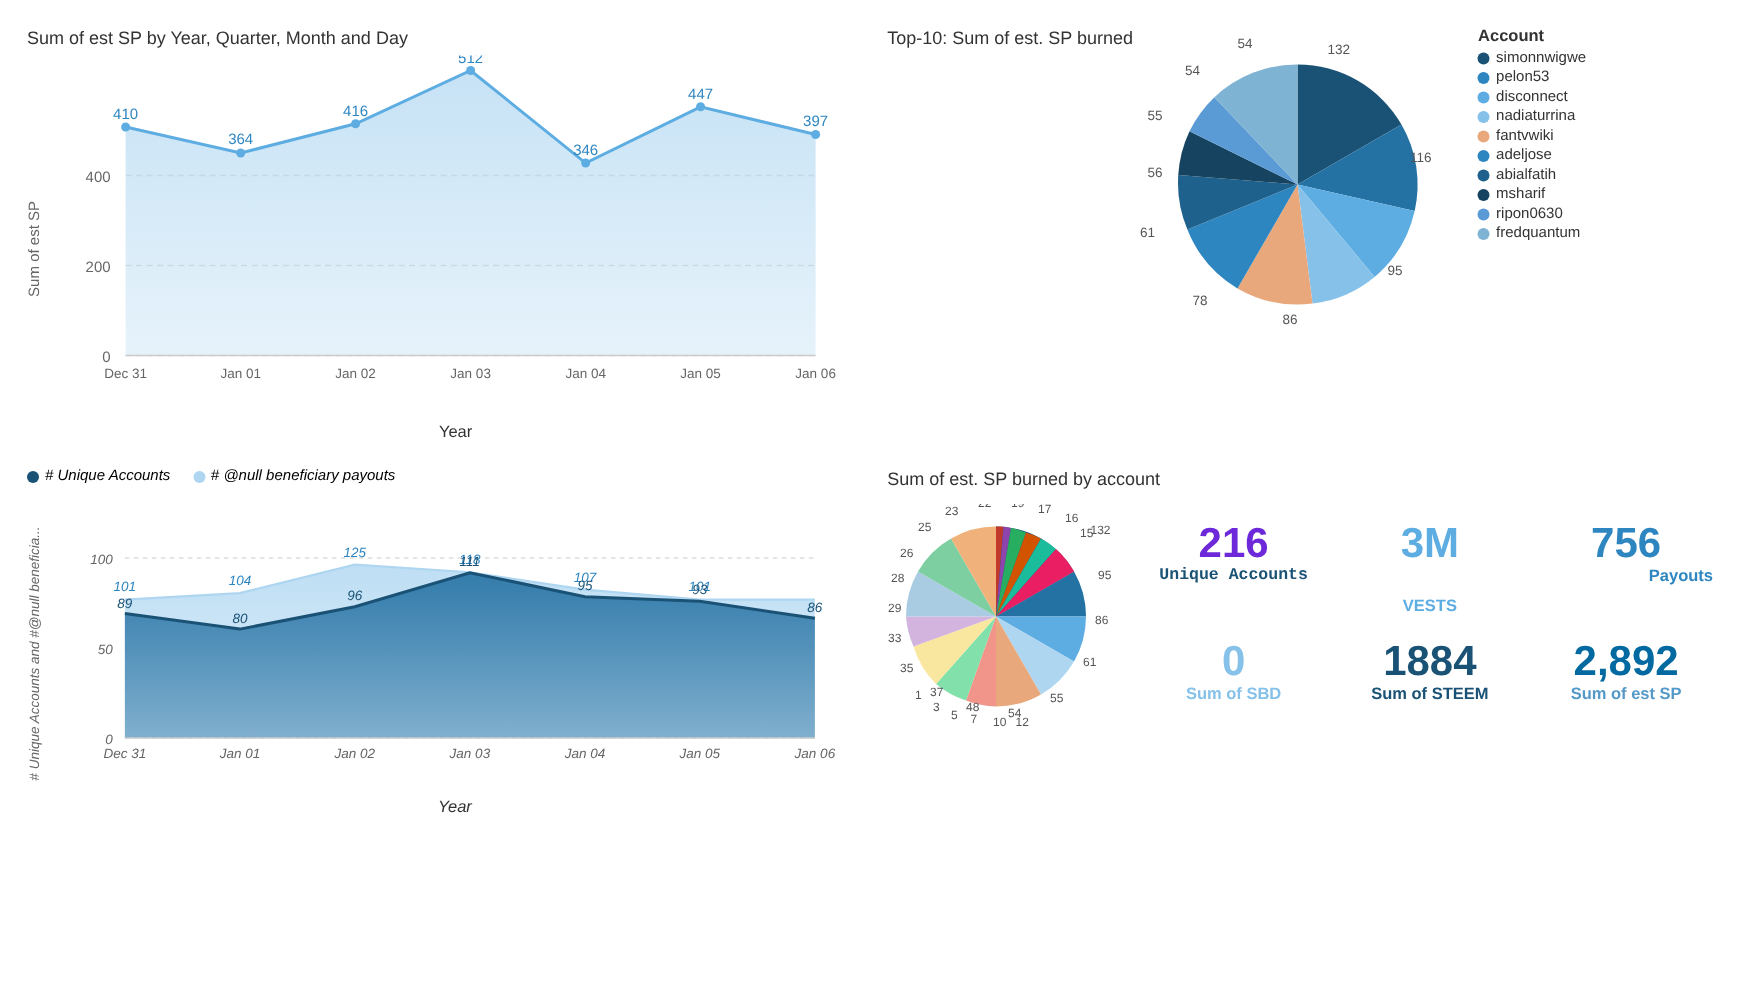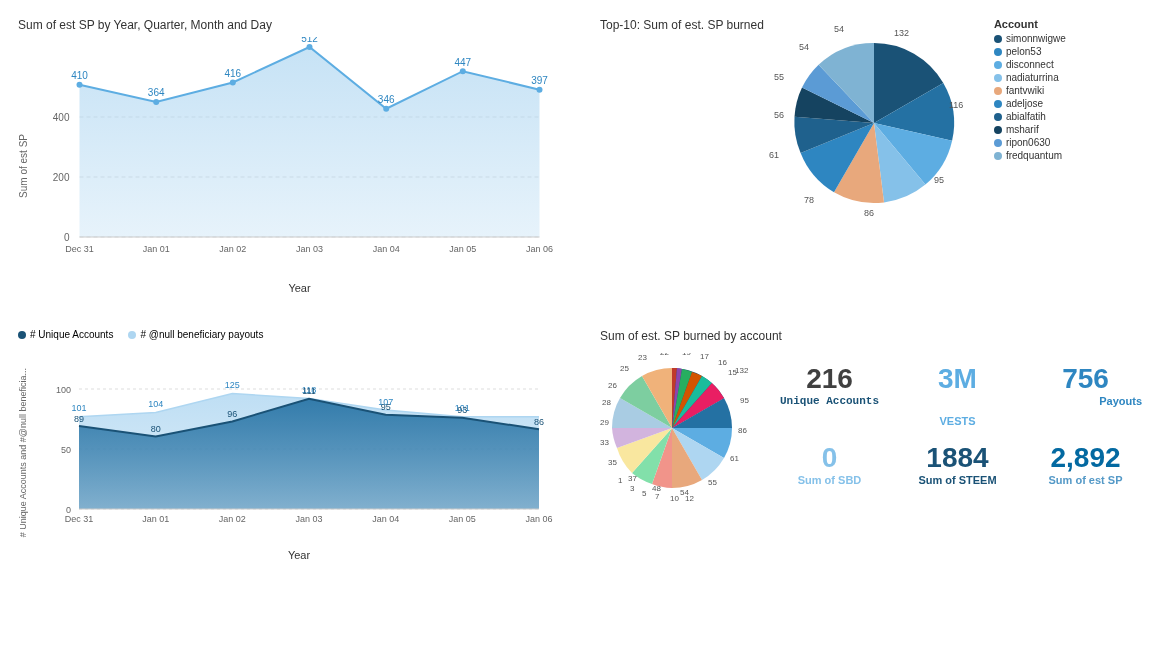--- a/index.html
+++ b/index.html
@@ -11,21 +11,21 @@
       overflow: hidden;
       font-size: 12px;
     }
     .dashboard {
       display: grid;
       grid-template-columns: 1fr 1fr;
       grid-template-rows: auto auto;
       width: 1165px;
       height: 468px;
       padding: 10px;
-      gap: 19px;
+      gap: 2px;
     }
     .panel {
       position: relative;
       padding: 8px;
     }
     .panel-title {
       font-size: 12px;
       color: #333;
       margin-bottom: 5px;
       font-weight: normal;
@@ -72,20 +72,21 @@
     .legend-dot {
       width: 8px;
       height: 8px;
       border-radius: 50%;
       flex-shrink: 0;
     }
     
     .area-chart-container {
       grid-column: 1;
       grid-row: 2;
+      font-style: italic;
     }
     .chart-legend {
       display: flex;
       gap: 15px;
       font-size: 10px;
       margin-bottom: 4px;
       align-items: center;
     }
     .legend-line {
       display: flex;
@@ -113,21 +114,21 @@
       padding: 5px;
     }
     .stat-number {
       font-size: 28px;
       font-weight: bold;
     }
     .stat-label {
       font-size: 11px;
       font-weight: bold;
     }
-    .stat-number.blue-dark { color: #404040; }
+    .stat-number.blue-dark { color: #6d28d9; }
     .stat-number.blue-mid { color: #5dade2; }
     .stat-number.blue-bright { color: #2e86c1; }
     .stat-number.gray { color: #85c1e9; }
     .stat-number.dark { color: #1a5276; }
     .stat-number.teal { color: #0369a1; }
     .stat-label.blue-dark { color: #1a5276; font-family: Liberation Mono, monospace; }
     .stat-label.blue-mid { color: #5dade2; margin-top: 20px; }
     .stat-label.blue-bright { color: #2e86c1; text-align: right; }
     .stat-label.gray { color: #85c1e9; }
     .stat-label.dark { color: #1a5276; }

